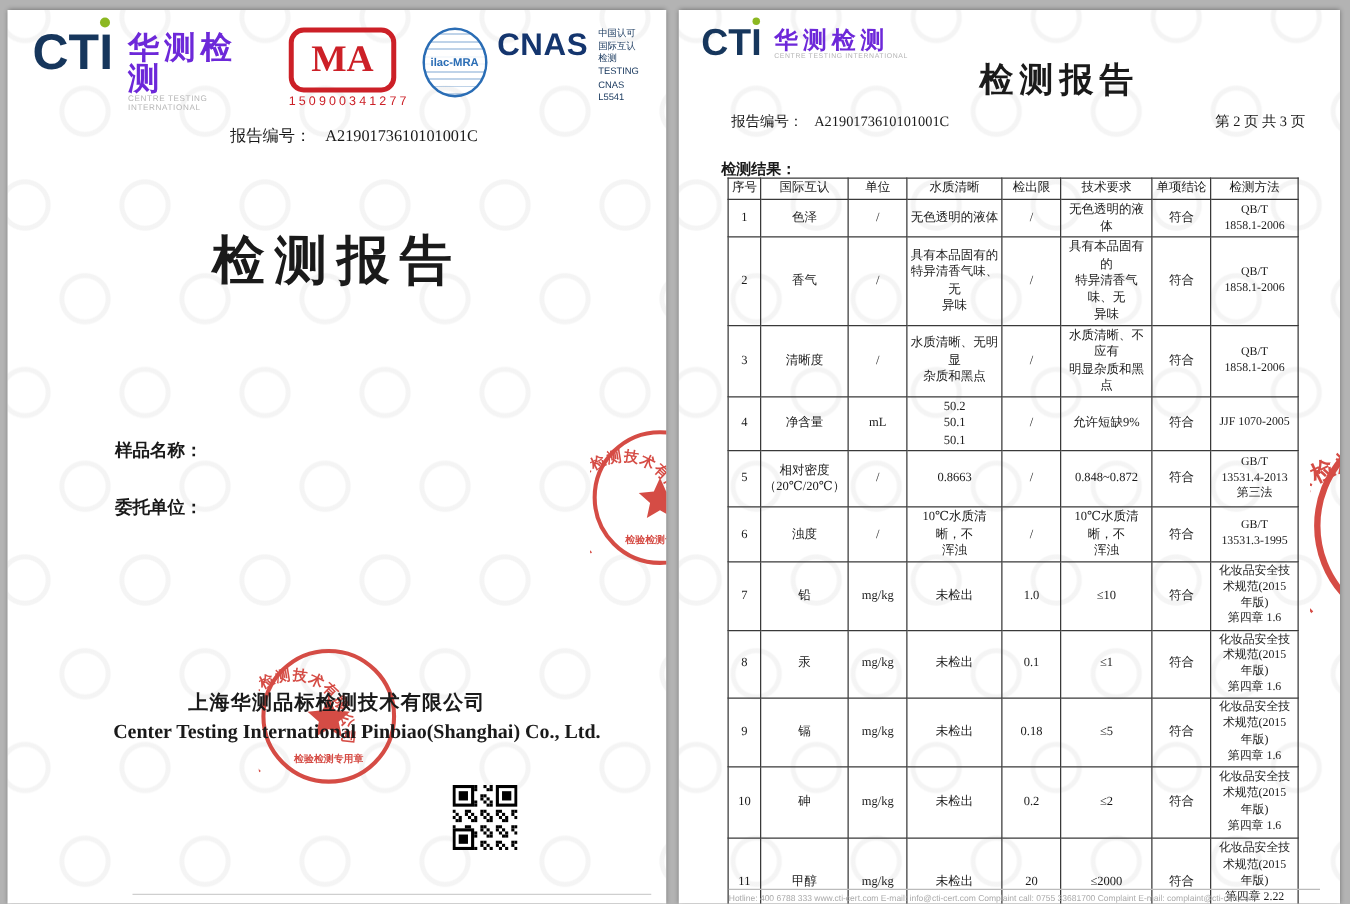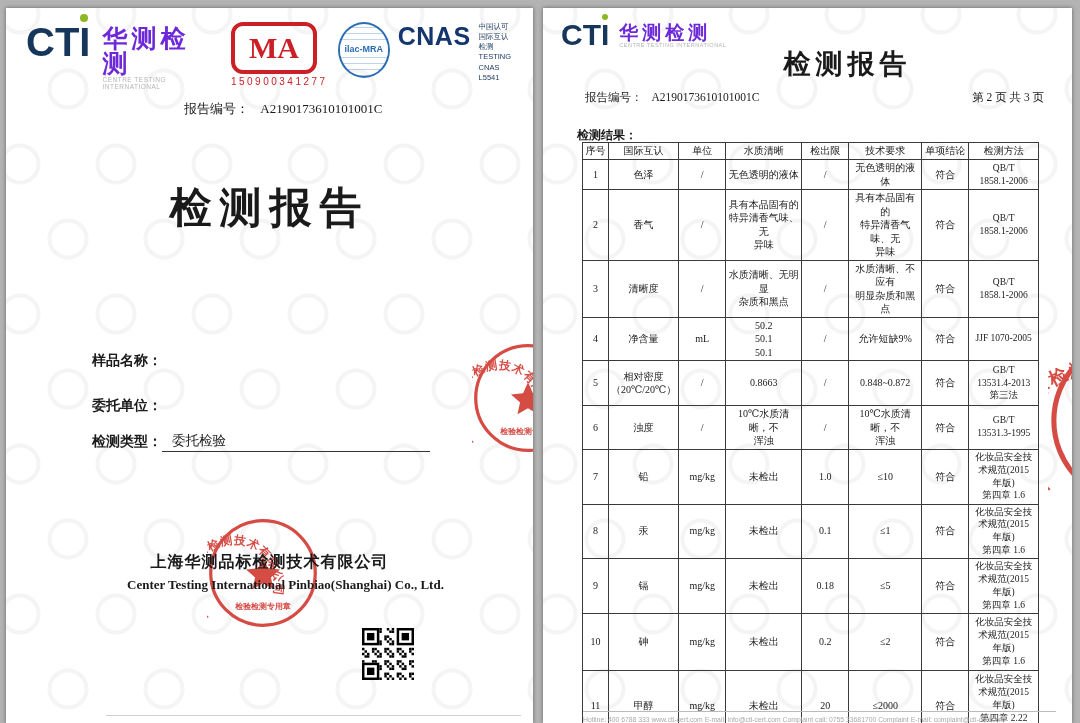--- a/index.html
+++ b/index.html
@@ -33,21 +33,21 @@
   .accred{font-family:"Liberation Sans",sans-serif;color:#16365c;font-size:7.5px;line-height:1.35;}
   
   .lp-header{position:absolute;left:20px;top:14px;right:14px;display:flex;align-items:flex-start;}
   .report-line{position:absolute;font-size:13px;}
   .lp-title-cn{position:absolute;left:0;right:0;top:172px;text-align:center;font-size:42px;font-weight:bold;letter-spacing:8px;}
   .lp-title-en{position:absolute;left:0;right:0;top:232px;text-align:center;font-size:30px;font-weight:bold;}
   .field-row{position:absolute;left:86px;display:flex;align-items:center;}
   .field-label{font-weight:bold;font-size:14px;white-space:nowrap;}
   .field-value{font-size:13.5px;border-bottom:1px solid #333;width:258px;padding:0 0 1px 10px;}
   .company-cn{position:absolute;left:0;right:0;top:544px;text-align:center;font-weight:bold;font-size:16px;letter-spacing:1px;}
-  .company-en{position:absolute;left:0;right:0;top:569px;text-align:center;font-weight:bold;font-size:13px;padding-left:32px;}
+  .company-en{position:absolute;left:0;right:0;top:569px;text-align:center;font-weight:bold;font-size:16px;padding-left:32px;}
   .company-web{position:absolute;left:0;right:0;top:589px;text-align:center;font-weight:bold;font-size:12px;}
   .lp-footer-rule{position:absolute;left:100px;right:12px;top:707px;border-top:1.5px solid #cfcfcf;}
   .stamp{position:absolute;opacity:.88;pointer-events:none;}
   #qr{position:absolute;left:356px;top:620px;width:52px;height:52px;}
   
   .rp-header{position:absolute;left:18px;top:12px;}
   .rp-title{position:absolute;left:120px;right:40px;top:38px;text-align:center;font-size:27px;font-weight:bold;letter-spacing:5px;}
   .rp-meta{position:absolute;left:42px;right:28px;top:82px;display:flex;justify-content:space-between;font-size:11.5px;}
   .results-label{position:absolute;left:34px;top:119px;font-weight:bold;font-size:12px;}
   table.results{position:absolute;left:39px;top:134px;border-collapse:collapse;table-layout:fixed;
@@ -115,24 +115,20 @@
     <span style="margin-left:8px;">A2190173610101001C</span>
   </div>
 
   <div class="lp-title-cn">检测报告</div>
 
   <div class="field-row" style="top:344px;">
     <span class="field-label">样品名称：</span>
   </div>
   <div class="field-row" style="top:389px;">
     <span class="field-label">委托单位：</span>
-  </div>
-  <div class="field-row" style="top:424px;">
-    <span class="field-label">检测类型：</span>
-    <span class="field-value">委托检验</span>
   </div>
 
   <svg class="stamp" viewBox="0 0 120 120" style="left:466px;top:334px;width:112px;height:112px;">
     <use href="#seal"></use>
   </svg>
 
   <svg class="stamp" viewBox="0 0 120 120" style="left:201px;top:509px;width:112px;height:112px;">
     <use href="#seal"></use>
   </svg>
 

